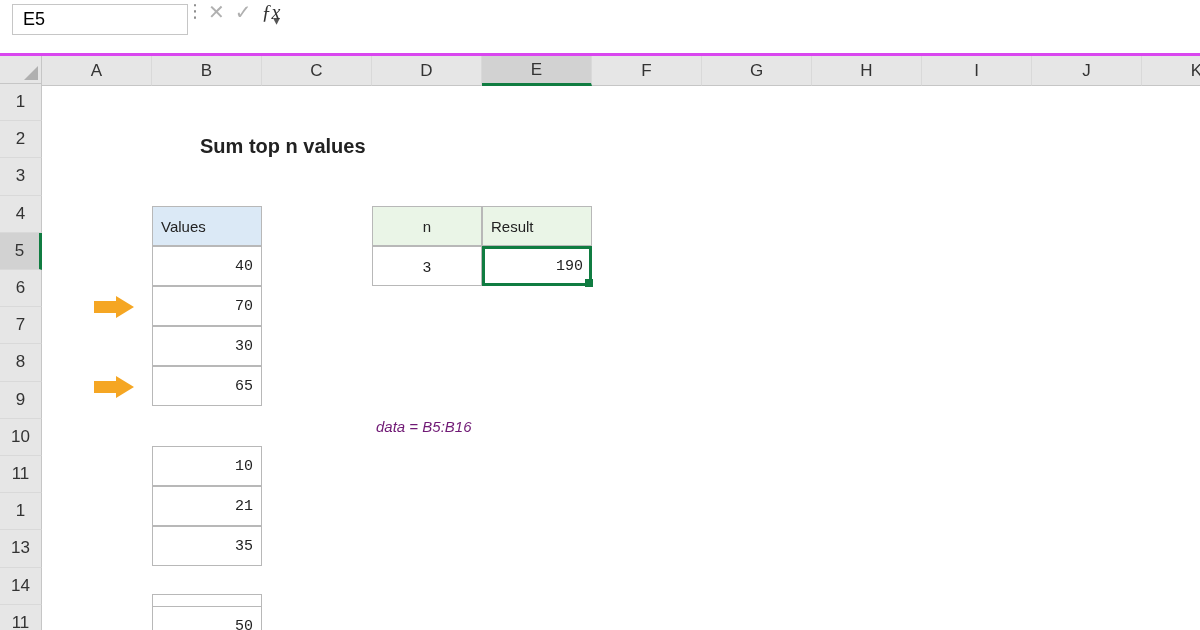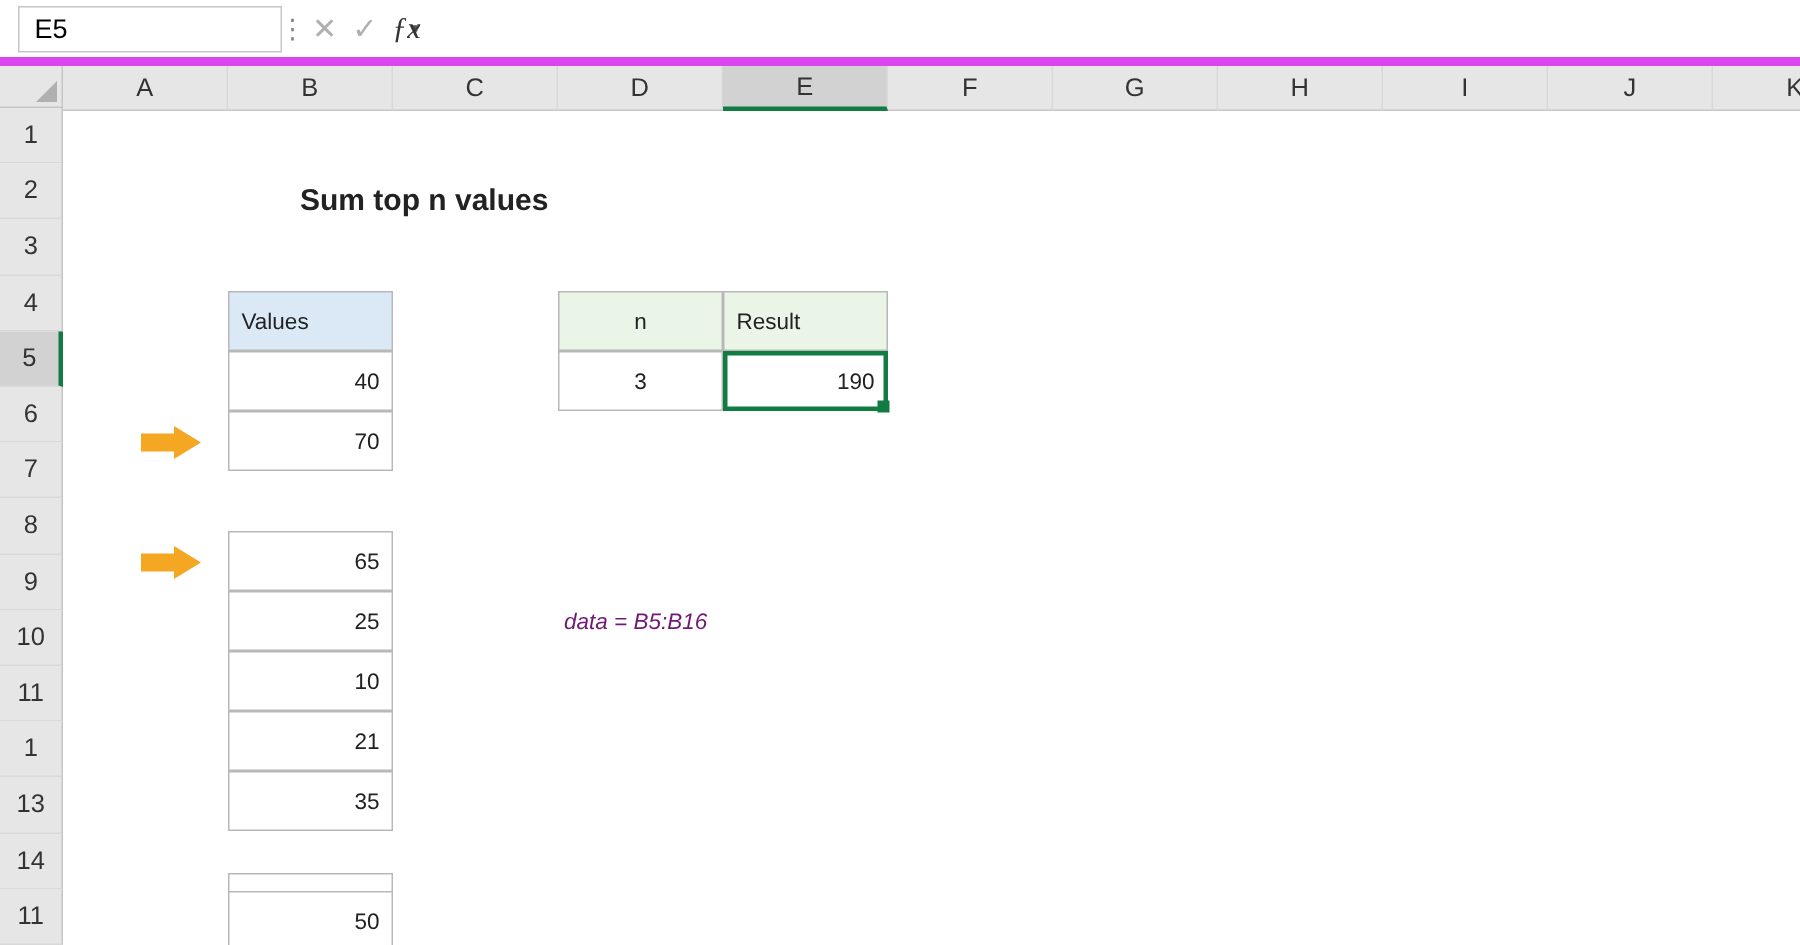--- a/index.html
+++ b/index.html
@@ -9,23 +9,23 @@
     color: #222;
     background: #fff;
     overflow: hidden;
     width: 1200px;
     height: 630px;
   }
 
   
   .formula-row {
     display: flex;
-    align-items: center;
-    height: 44px;
-    border-bottom: 6px solid #d946ef;
+    align-items: flex-start;
+    height: 56px;
+    border-bottom: 3px solid #d946ef;
     background: #fff;
   }
   .name-box {
     width: 176px;
     display: flex;
     align-items: center;
     border: 1px solid #c6c6c6;
     margin: 4px 0 4px 12px;
     background: #fff;
   }
@@ -174,21 +174,21 @@
   .cF { left: 550px; width: 110px; }
   .cG { left: 660px; width: 110px; }
   .cH { left: 770px; width: 110px; }
   .cI { left: 880px; width: 110px; }
   .cJ { left: 990px; width: 110px; }
   .cK { left:1100px; width: 110px; }
 
   
   .hdr-blue { background: #dbe9f6; border: 1px solid #b8b8b8; font-family: "Segoe UI Semibold", Arial; }
   .hdr-green { background: #eaf5e7; border: 1px solid #b8b8b8; justify-content: center; }
-  .val-cell { background: #fff; border: 1px solid #b8b8b8; justify-content: flex-end; }
+  .val-cell { background: #fff; border: 1px solid #b8b8b8; justify-content: flex-end; font-family: Liberation Mono, monospace; }
   .val-cell-center { background: #fff; border: 1px solid #b8b8b8; justify-content: center; }
 
   .italic-note { font-style: italic; color: #701a75; }
 
   .title-bold { font-weight: 700; font-size: 20px; margin-left: 44px; }
 
   
   .active-ring {
     position: absolute;
     border: 3px solid #107c41;
@@ -266,22 +266,22 @@
       <div class="cell cD hdr-green" style="top:120px">n</div>
 
       <div class="cell cE hdr-green" style="top:120px; justify-content:flex-start">Result</div>
 
       <div class="cell cD val-cell-center" style="top:160px">3</div>
 
       <div class="cell cE val-cell" style="top:160px">190</div>
 
       <div class="cell cB val-cell" style="top:160px">40</div>
       <div class="cell cB val-cell" style="top:200px">70</div>
+      <div class="cell cB val-cell" style="top:240px">30</div>
       <div class="cell cB val-cell" style="top:280px">65</div>
-      <div class="cell cB val-cell" style="top:320px">25</div>
       <div class="cell cB val-cell" style="top:360px">10</div>
       <div class="cell cB val-cell" style="top:400px">21</div>
       <div class="cell cB val-cell" style="top:440px">35</div>
       <div class="cell cB val-cell" style="top:508px">20</div>
       <div class="cell cB val-cell" style="top:520px">50</div>
 
       <div class="cell cD italic-note" style="top:320px; width:220px; padding-left:4px">data = B5:B16</div>
 
       <div class="arrow" style="left:52px; top:210px">
         <svg width="40" height="22" viewBox="0 0 40 22">

